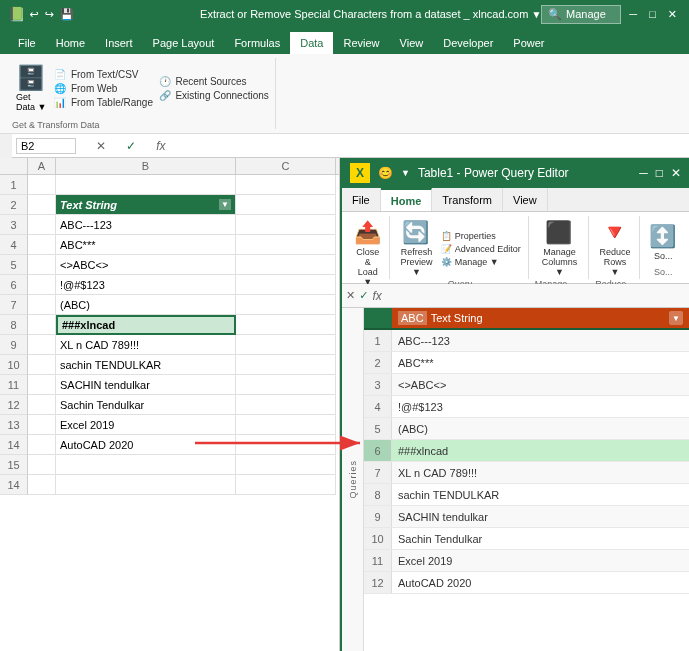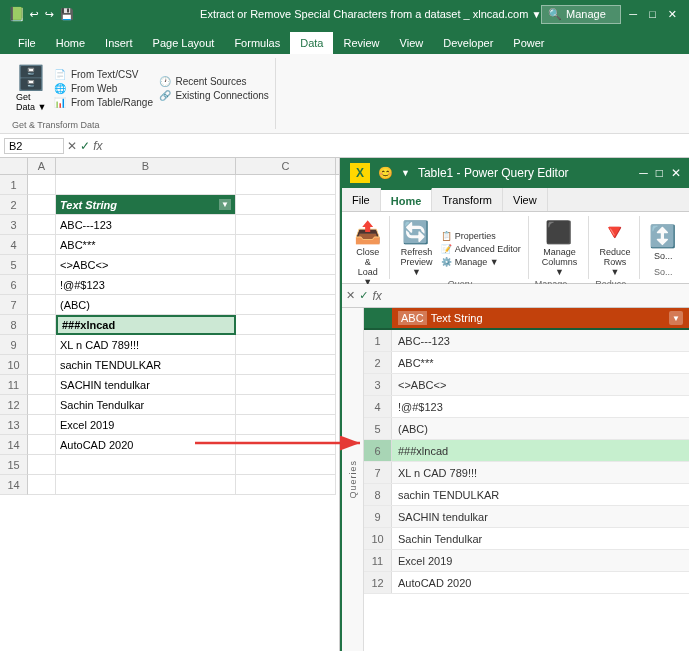--- a/index.html
+++ b/index.html
@@ -95,21 +95,22 @@
     }
 
     
     .cell-ref-bar {
       display: flex;
       align-items: center;
       height: 24px;
       background: white;
       border-bottom: 1px solid #ccc;
       padding: 0 4px;
-      gap: 3px;
+      gap: 20px;
+      margin-left: 12px;
     }
     .cell-ref-input {
       width: 60px;
       border: 1px solid #ccc;
       padding: 1px 4px;
       font-size: 11px;
     }
 
     
     .main-area {

